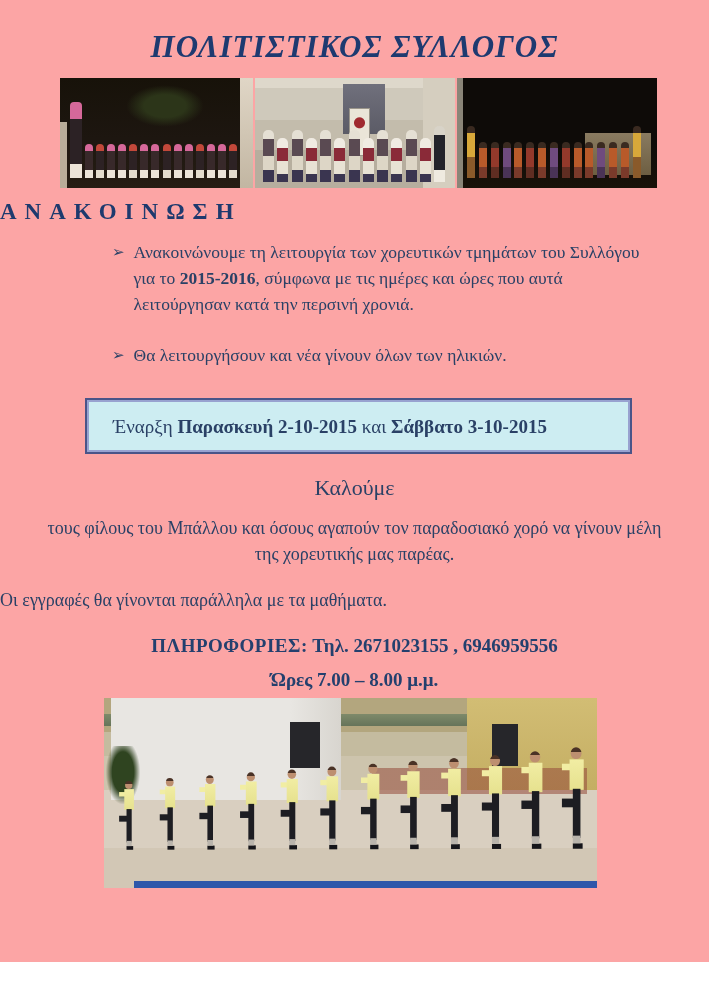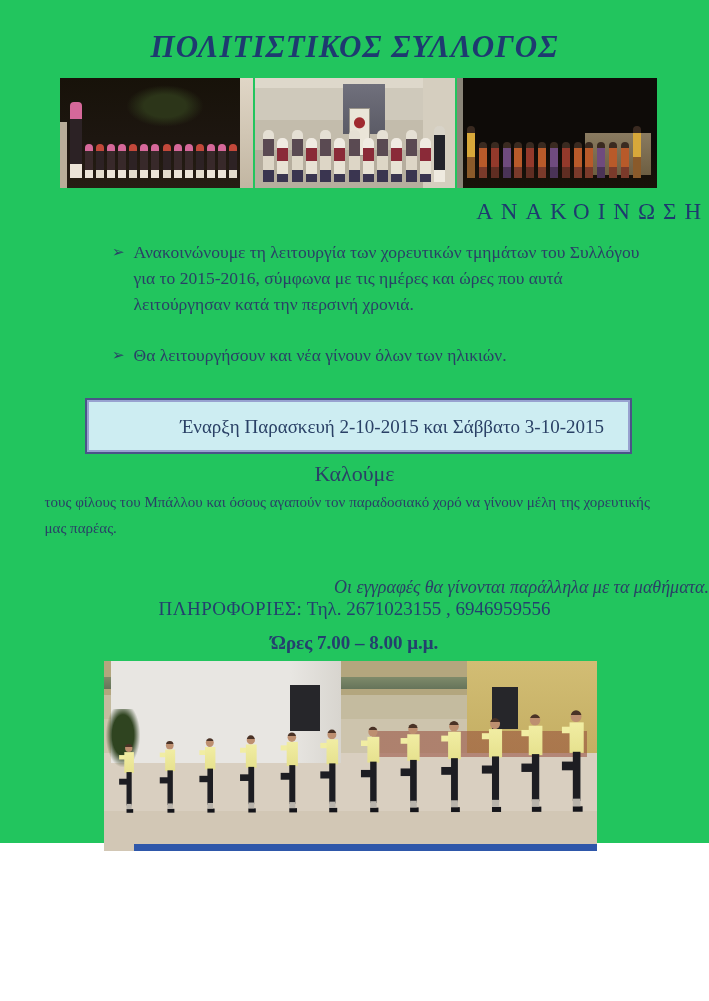--- a/index.html
+++ b/index.html
@@ -4,21 +4,21 @@
 <style>
   * { margin:0; padding:0; box-sizing:border-box; }
   html,body { background:#ffffff; }
   body {
     width:709px; height:1001px;
     font-family:"Liberation Serif","DejaVu Serif",serif;
     color:#2a4166;
     position:relative;
     overflow:hidden;
   }
-  .poster { width:709px; height:843px; background:#22c55e; position:relative; }
+  .poster { width:709px; height:962px; background:#fca5a5; position:relative; }
 
   
   .title {
     padding-top:28px;
     text-align:center;
     font-style:italic;
     font-weight:bold;
     font-size:31px;
     line-height:37px;
     letter-spacing:1px;
@@ -75,53 +75,53 @@
     background:linear-gradient(180deg,#3a2a20 0 6px,#b85a2a 6px 70%,#7a3a2a 70%); }
   .figs-r .fig-r:nth-child(3n)  { background:linear-gradient(180deg,#3a2a20 0 6px,#93392b 6px 70%,#5f2d22 70%); }
   .figs-r .fig-r:nth-child(4n)  { background:linear-gradient(180deg,#3a2a20 0 6px,#6f4b7e 6px 70%,#4a3356 70%); }
   .figs-r .fig-r:first-child,
   .figs-r .fig-r:last-child { height:52px;
     background:linear-gradient(180deg,#3a2a20 0 7px,#d8a83a 7px 60%,#8a5a2a 60%); }
 
   
   .heading {
     margin-top:11px;
-    text-align:right;
+    text-align:left;
     font-size:23px;
-    font-weight:normal;
+    font-weight:bold;
     letter-spacing:8px;
     color:#1e3a6e;
   }
   .bullets { margin:14px 50px 0 112px; }
   .bullet { display:flex; gap:9px; margin-bottom:25px; }
   .bullet:last-child { margin-bottom:0; }
   .marker { flex:0 0 auto; font-family:"DejaVu Sans",sans-serif; font-size:15px; line-height:26px; color:#2a4166; }
   .btext { font-size:17.5px; line-height:26px; }
 
   
   .start-box {
     margin:30px 0 0 85px;
     width:547px;
     background:#cdedf2;
     border:2px solid #4a5488;
     box-shadow:inset 0 0 0 2px #98a2d0;
     padding:15px 26px 13px 26px;
-    text-align:right;
+    text-align:left;
   }
   .box-line1 { font-size:19px; line-height:24px; }
   .box-line2 { margin:20px auto 0; max-width:430px; font-size:19px; line-height:26px; }
   .box-line2 sup { font-size:12px; }
 
   
-  .invite-head { margin-top:6px; text-align:center; font-size:22px; line-height:28px; }
-  .invite-body { margin:1px auto 0; max-width:620px; font-size:15px; line-height:26px; }
-  .registration { margin-top:36px; text-align:right; font-size:18px;font-style:italic; }
-
-  
-  .info { text-align:center; font-size:19px; font-weight:bold; color:#24406e; }
+  .invite-head { margin-top:20px; text-align:center; font-size:22px; line-height:28px; }
+  .invite-body { margin:13px auto 0; max-width:620px; text-align:center; font-size:18px; line-height:26px; }
+  .registration { margin-top:23px; text-align:left; font-size:18px; }
+
+  
+  .info { margin-top:24px; text-align:center; font-size:19px; font-weight:bold; color:#24406e; }
   .info-label { letter-spacing:.5px; }
   .hours { margin-top:12px; }
 
   
   .photo-bottom {
     position:relative;
     margin:7px 0 0 104px;
     width:493px; height:190px;
     overflow:hidden;
     background:
@@ -153,21 +153,21 @@
       linear-gradient(#1d1d22,#1d1d22) 0 36px / 13px 8px no-repeat,
       linear-gradient(#f1eda3,#e6e18e) 7px 0 / 13px 28px no-repeat,
       linear-gradient(#f1eda3,#f1eda3) 0 4px / 10px 6px no-repeat; }
   .dancer:nth-child(1){transform:scale(.74);} .dancer:nth-child(2){transform:scale(.77);}
   .dancer:nth-child(3){transform:scale(.80);} .dancer:nth-child(4){transform:scale(.83);}
   .dancer:nth-child(5){transform:scale(.86);} .dancer:nth-child(6){transform:scale(.89);}
   .dancer:nth-child(7){transform:scale(.92);} .dancer:nth-child(8){transform:scale(.95);}
   .dancer:nth-child(9){transform:scale(.98);} .dancer:nth-child(10){transform:scale(1.01);}
   .dancer:nth-child(11){transform:scale(1.05);} .dancer:nth-child(12){transform:scale(1.09);}
 
-  b { font-weight:normal; }
+  b { font-weight:bold; }
 </style>
 </head>
 <body>
 
 <div class="poster">
 
   <header class="title">
     <div>ΠΟΛΙΤΙΣΤΙΚΟΣ  ΣΥΛΛΟΓΟΣ</div>
   </header>
 

